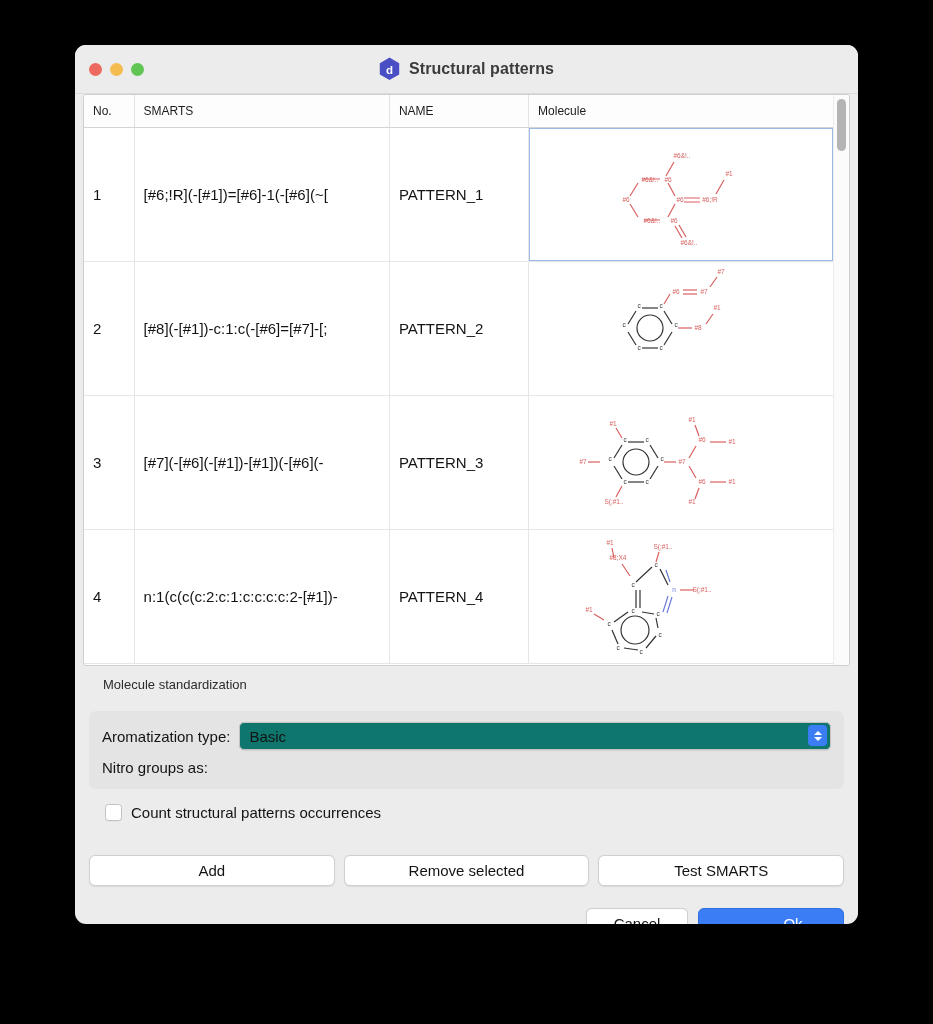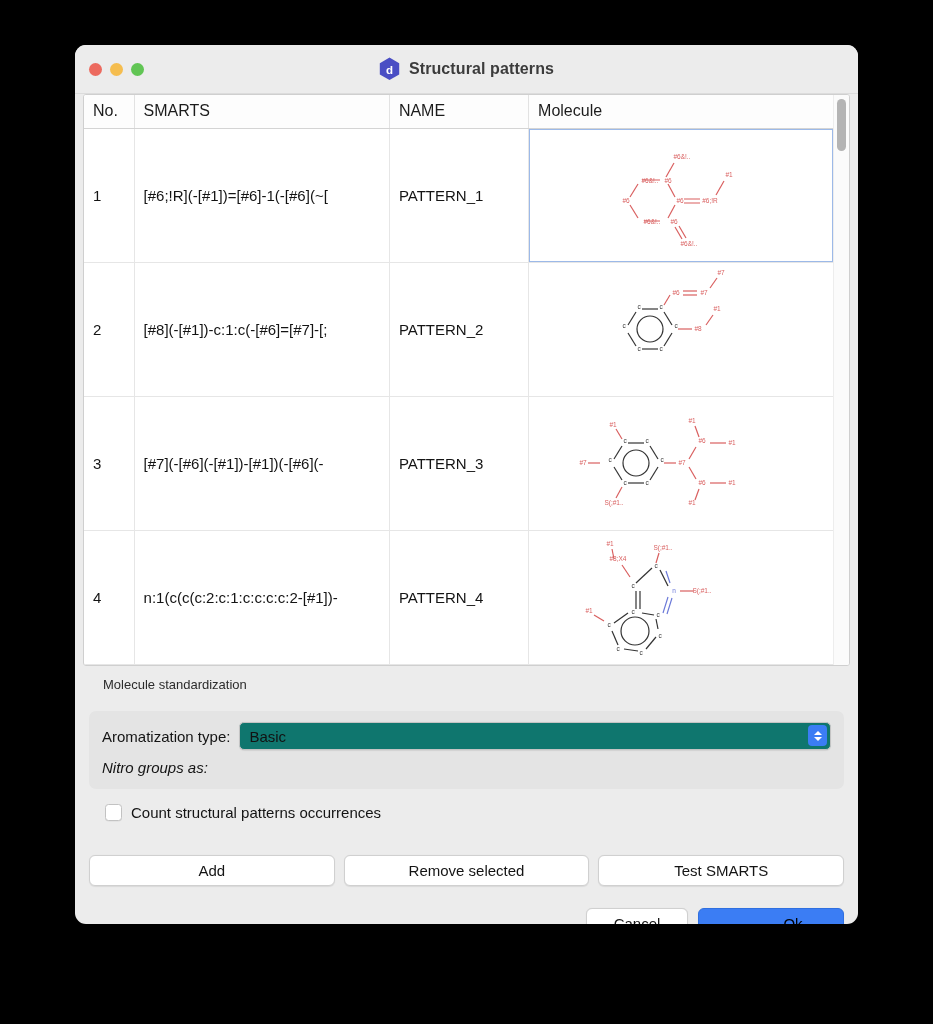--- a/index.html
+++ b/index.html
@@ -89,21 +89,21 @@
     flex: 1 1 auto;
     overflow: hidden;
     position: relative;
   }
   table.patterns {
     border-collapse: collapse;
     width: 100%;
     table-layout: fixed;
   }
   table.patterns th {
-    font-size: 16px;
+    font-size: 12px;
     font-weight: normal;
     color: #1c1c1c;
     text-align: left;
     padding: 7px 0 8px 9px;
     background: #fdfdfd;
     border-bottom: 1px solid #d4d4d4;
     border-right: 1px solid #e2e2e2;
     height: 17px;
     vertical-align: middle;
   }
@@ -177,21 +177,21 @@
     margin: 0 14px 0 14px;
     background: #e4e4e4;
     border-radius: 7px;
     padding: 11px 13px 13px 13px;
   }
   .form-row {
     display: flex;
     align-items: center;
     margin-bottom: 9px;
   }
-  .form-row:last-child { margin-bottom: 0; font-style: italic; }
+  .form-row:last-child { margin-bottom: 0; }
   .form-label {
     font-size: 15px;
     color: #141414;
     white-space: nowrap;
   }
   .popup {
     flex: 1 1 auto;
     height: 26px;
     background: #0f766e;
     border: 1px solid #c4c4c4;
@@ -288,21 +288,21 @@
     box-shadow: 0 0.5px 1px rgba(0,0,0,0.1);
   }
   .btn-cancel {
     background: #ffffff;
     border: 1px solid #d0d0d0;
     color: #141414;
   }
   .btn-ok {
     background: #3b7df4;
     border: 1px solid #2f6fe0;
-    color: #000000;
+    color: #ffffff;
     padding-left: 44px;
   }
 
   text.sm { font-family: "Liberation Sans", sans-serif; }
 </style>
 </head>
 <body>
 
 <div class="window">
 

